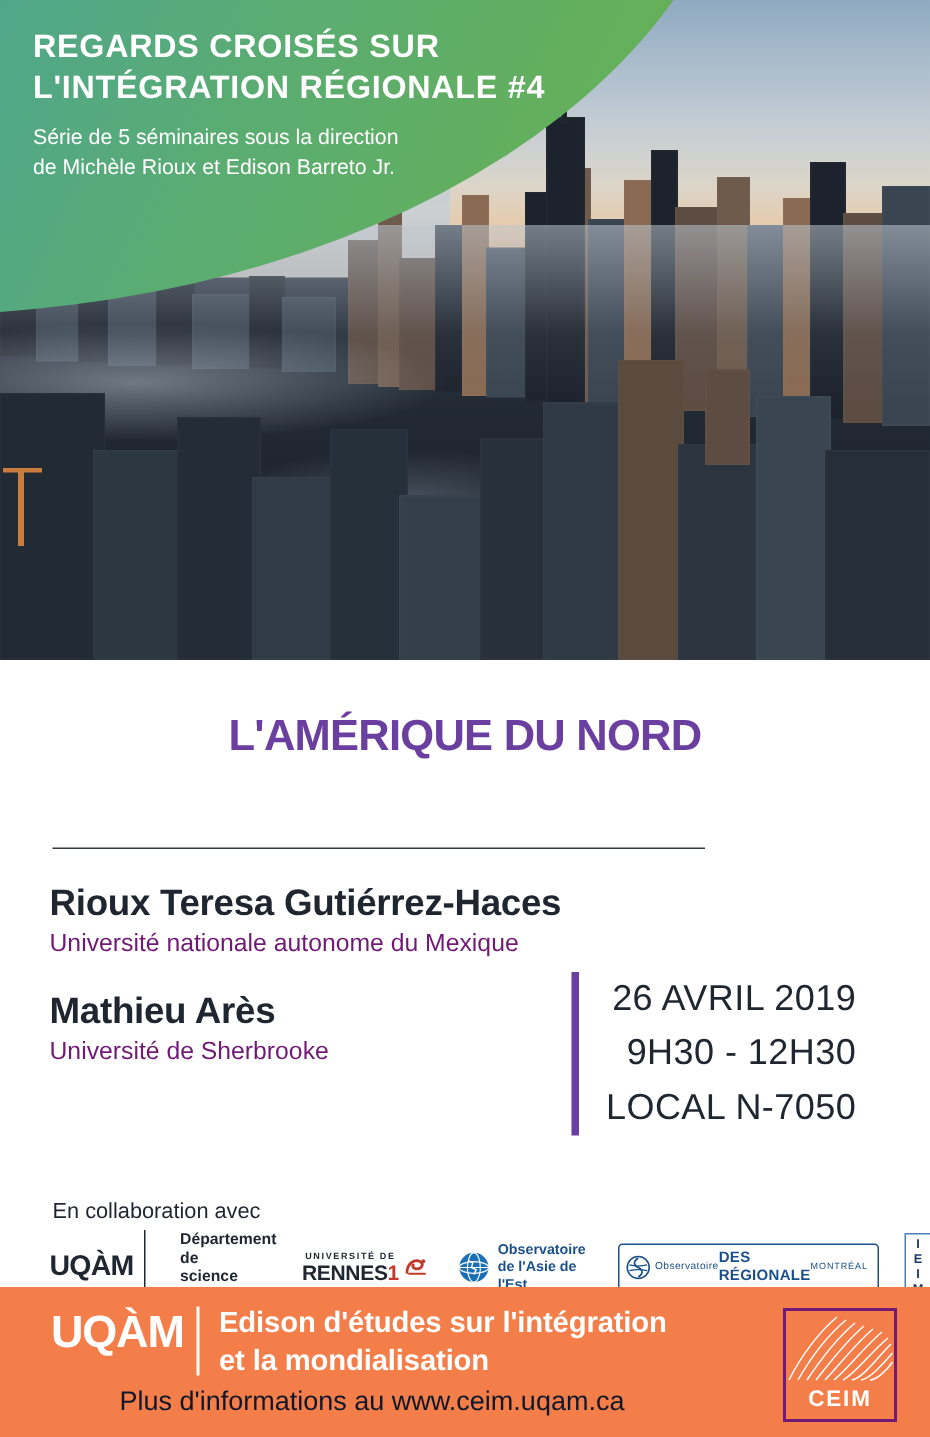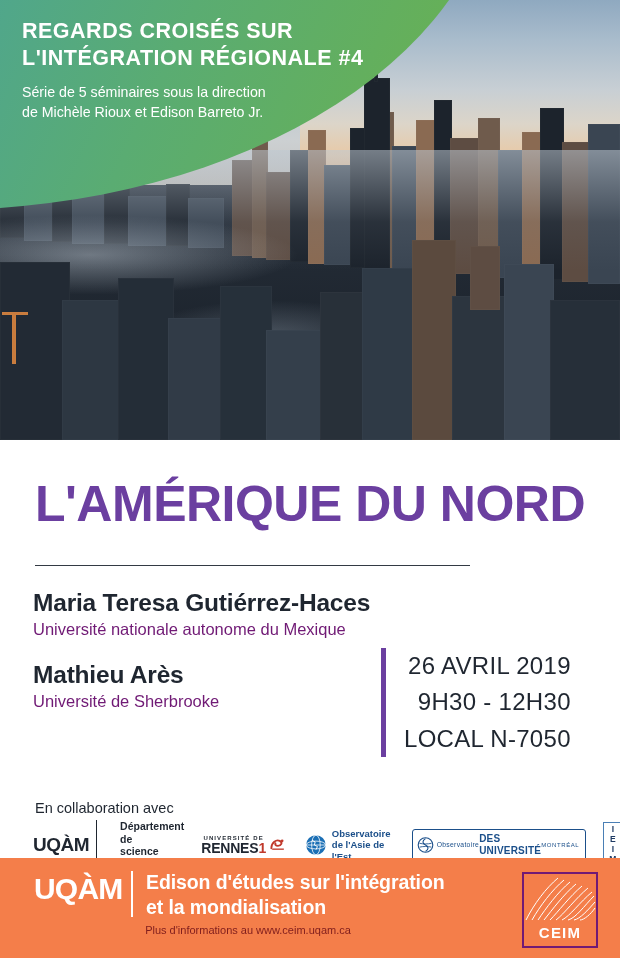--- a/index.html
+++ b/index.html
@@ -108,21 +108,21 @@
     position: absolute;
     left: 0; top: 440px;
     width: 620px; height: 418px;
     background: #ffffff;
   }
   .main-title {
     position: absolute;
     left: 0; top: 35px;
     width: 620px;
     text-align: center;
-    font-size: 50px;
+    font-size: 29px;
     font-weight: bold;
     letter-spacing: -0.5px;
     color: #6b3fa0;
     text-transform: uppercase;
   }
   .rule {
     position: absolute;
     left: 35px; top: 125px;
     width: 435px; height: 1px;
     background: #333a44;
@@ -285,22 +285,22 @@
     font-size: 19.5px;
     font-weight: bold;
     line-height: 1.28;
     letter-spacing: -0.1px;
   }
   .footer-info {
     position: absolute;
     left: 0; top: 66px;
     width: 496px;
     text-align: center;
-    color: #7f1d1d;
-    font-size: 11px;
+    color: #0f172a;
+    font-size: 18px;
   }
   .ceim-big {
     position: absolute;
     right: 22px; top: 14px;
     width: 72px; height: 72px;
     border: 2px solid #701a75;
     background: #f47e4a;
     display: flex;
     flex-direction: column;
     align-items: center;
@@ -394,21 +394,21 @@
   </div>
 
   <div class="middle">
 
     <div class="main-title">L'AMÉRIQUE DU NORD</div>
 
     <div class="rule"></div>
 
     <div class="speakers">
       <div>
-        <p class="sp-name">Maria Teresa Gutiérrez-Haces</p>
+        <p class="sp-name">Rioux Teresa Gutiérrez-Haces</p>
         <p class="sp-aff">Université nationale autonome du Mexique</p>
       </div>
       <div class="sp-block2">
         <p class="sp-name">Mathieu Arès</p>
         <p class="sp-aff">Université de Sherbrooke</p>
       </div>
     </div>
 
     <div class="details">
       <div class="det-line">26 AVRIL 2019</div>
@@ -457,21 +457,21 @@
       </div>
 
       <div class="logo obs-ameriques">
         <svg class="obs-am-mark" viewBox="0 0 20 20">
           <circle cx="10" cy="10" r="8.6" fill="none" stroke="#1b4f8a" stroke-width="1.3"></circle>
           <path d="M10 2.5 C6 5, 6 8, 10 10 C14 12, 14 15, 10 17.5" fill="none" stroke="#1b4f8a" stroke-width="1.3"></path>
           <path d="M3 8 C7 9, 13 9, 17 8" fill="none" stroke="#1b4f8a" stroke-width="1"></path>
           <path d="M3 12.5 C7 11.5, 13 11.5, 17 12.5" fill="none" stroke="#1b4f8a" stroke-width="1"></path>
         </svg>
         <div class="obs-am-1">Observatoire</div>
-        <div class="obs-am-2">DES UNIVERSITÉ</div>
+        <div class="obs-am-2">DES RÉGIONALE</div>
         <div class="obs-am-3">MONTRÉAL</div>
       </div>
 
       <div class="logo ceim-sm">
         <span>I</span>
         <span>E</span>
         <span>I</span>
         <span>M</span>
       </div>
 

